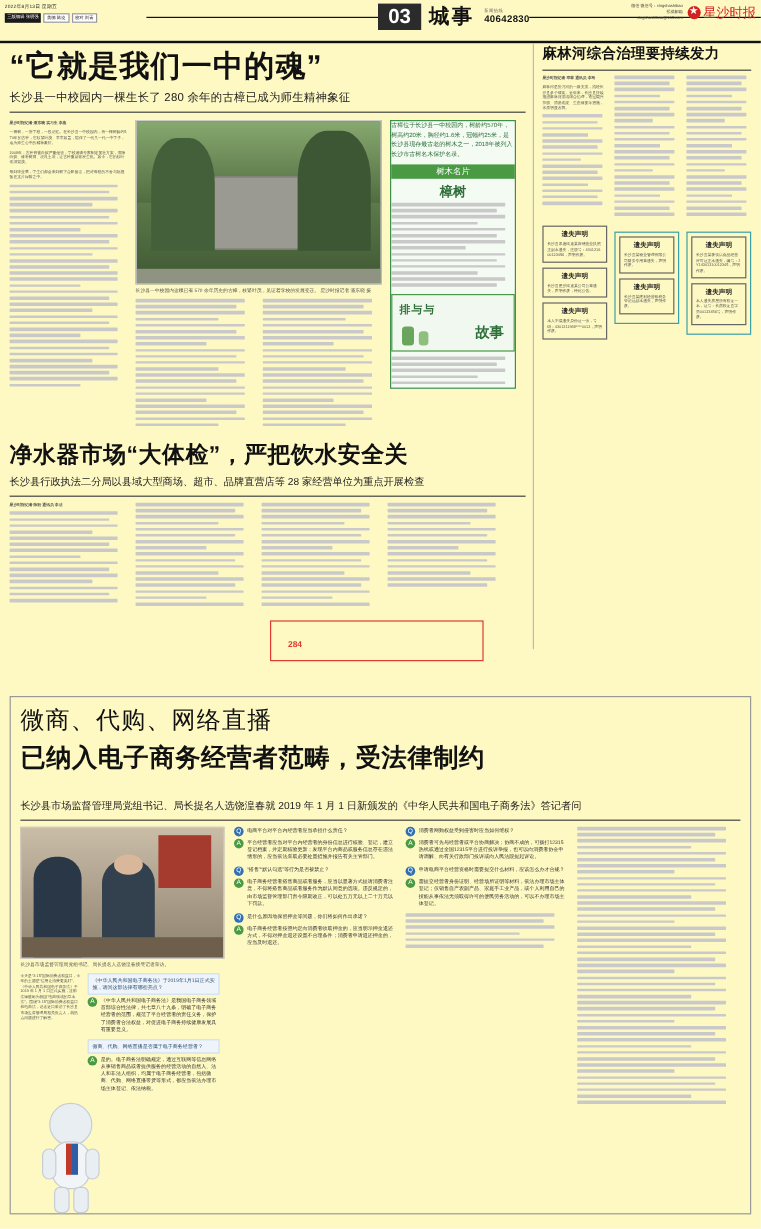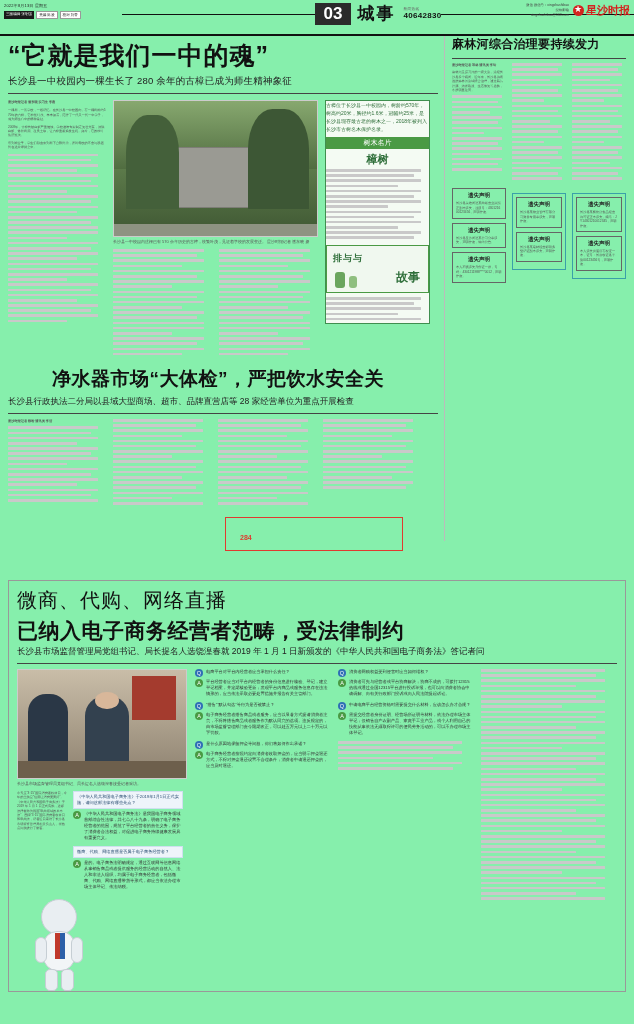--- a/index.html
+++ b/index.html
@@ -3,21 +3,21 @@
 <meta charset="utf-8">
 <style>
   html,body{margin:0;padding:0;}
   body{
     width:634px;height:1024px;
     background:#ffffff;
     font-family:"Liberation Sans","DejaVu Sans",sans-serif;
     color:#1a1a1a;
     overflow:hidden;
   }
-  .page{position:relative;width:634px;height:1024px;background:#86efac;}
+  .page{position:relative;width:634px;height:1024px;background:#fef9c3;}
 
   
   .masthead{
     position:absolute;left:0;top:0;width:634px;height:34px;
     border-bottom:2px solid #111;
     display:flex;align-items:flex-start;
   }
   .mh-left{width:118px;padding:3px 0 0 4px;}
   .mh-date{font-size:4px;color:#222;line-height:6px;letter-spacing:.2px;}
   .mh-tagbar{display:flex;gap:2px;margin-top:2px;}
@@ -28,21 +28,21 @@
   .mh-num{background:#2b2b2b;color:#fff;font-size:17px;font-weight:bold;padding:1px 9px;line-height:20px;}
   .mh-sec{font-size:17px;font-weight:bold;letter-spacing:2px;color:#111;}
   .mh-phonewrap{display:flex;flex-direction:column;align-items:flex-start;margin-left:2px;}
   .mh-phone-sub{font-size:3.6px;color:#666;letter-spacing:.4px;}
   .mh-phone{font-size:8px;font-weight:bold;color:#111;letter-spacing:.3px;}
   .mh-right{position:absolute;right:4px;top:3px;display:flex;align-items:center;gap:4px;}
   .mh-rtext{font-size:3.4px;color:#444;line-height:5px;text-align:right;}
   .mh-logo{display:flex;align-items:center;gap:2px;}
   .mh-logo-star{width:11px;height:11px;background:#d3231f;border-radius:50%;position:relative;}
   .mh-logo-star:after{content:"★";position:absolute;left:1px;top:-1px;color:#fff;font-size:9px;}
-  .mh-logo-text{font-size:11px;font-weight:bold;color:#d3231f;letter-spacing:0px;}
+  .mh-logo-text{font-size:11px;font-weight:normal;color:#d3231f;letter-spacing:0px;}
 
   
   .body-area{position:absolute;left:0;top:36px;width:634px;height:704px;}
 
   .leftcol{position:absolute;left:8px;top:0;width:430px;}
   .rightcol{position:absolute;left:452px;top:0;width:174px;}
 
   .vdivider{position:absolute;left:444px;top:0;width:1px;height:505px;background:#bbb;}
 
   
@@ -59,28 +59,28 @@
   .photo{background:#6f7f63;position:relative;overflow:hidden;}
   .cap{font-size:4px;color:#555;margin-top:2px;line-height:6px;}
 
   
   .greenbox{border:1px solid #3f8f4f;background:#f4fbf3;padding:0;}
   .greenbox .gb-t{font-size:5px;color:#2f6f3a;line-height:8px;}
   .cardlabel{background:#4a9a44;color:#fff;font-size:7px;text-align:center;padding:1px 0;margin-top:4px;}
   .cardname{font-size:11px;font-weight:bold;color:#2f6f3a;text-align:center;padding:3px 0 2px;}
 
   
-  .hl2{font-size:19px;font-weight:bold;letter-spacing:.5px;color:#111;margin-top:8px;margin-left:44px;}
+  .hl2{font-size:19px;font-weight:bold;letter-spacing:.5px;color:#111;margin-top:8px;}
   .sub2{font-size:8.5px;color:#222;margin-top:4px;}
 
   
   .block3{position:absolute;left:8px;top:544px;width:618px;border:1px solid #999;padding:6px 8px 0 8px;box-sizing:border-box;}
   .hl3a{font-size:20px;letter-spacing:1px;color:#111;}
   .hl3b{font-size:21px;font-weight:bold;letter-spacing:.5px;color:#111;margin-top:3px;}
-  .sub3{font-size:8.5px;color:#222;margin-top:1px;}
+  .sub3{font-size:8.5px;color:#222;margin-top:21px;}
 
   
   .qa-col{width:135px;}
   .qa-item{margin-bottom:5px;}
   .qa-q{display:flex;gap:3px;align-items:flex-start;}
   .qa-badge{width:8px;height:8px;border-radius:50%;background:#2f6fb5;color:#fff;font-size:5.5px;line-height:8px;text-align:center;flex:0 0 8px;}
   .qa-badge.a{background:#4a9a44;}
   .qa-text{font-size:4.2px;line-height:6px;color:#333;}
   .qa-box{background:#eef4fa;border:.5px solid #cfe0ef;padding:2px 3px;font-size:4.2px;line-height:6px;color:#2b4f73;}
 

